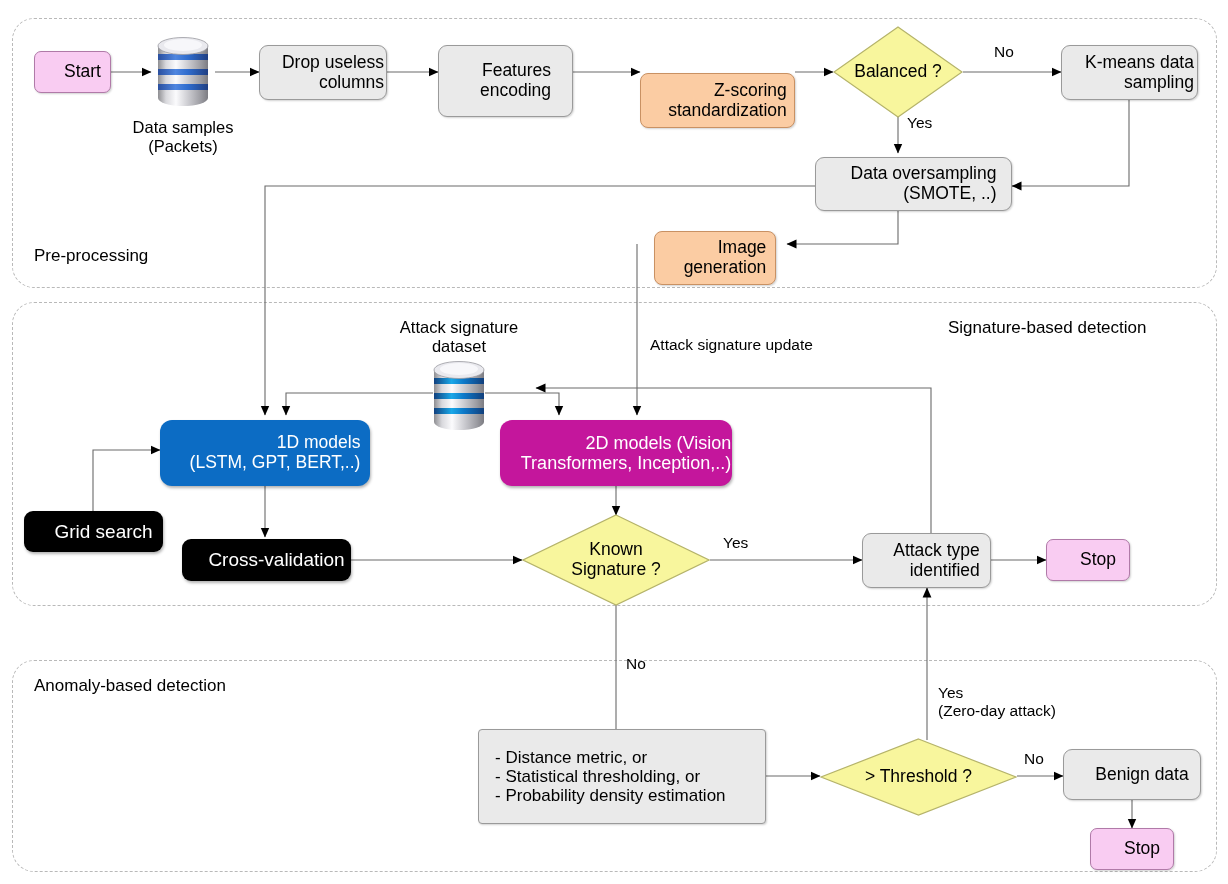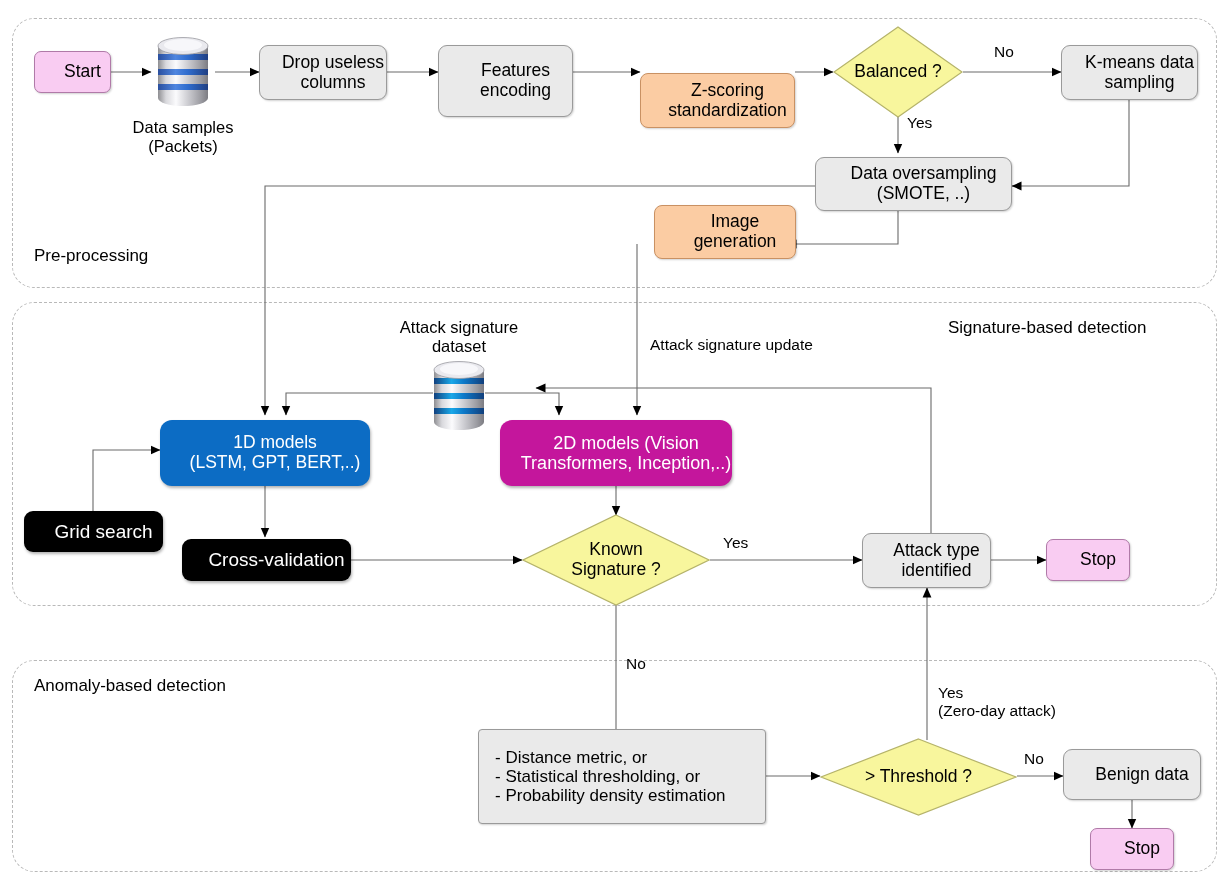--- a/index.html
+++ b/index.html
@@ -29,21 +29,21 @@
   }
   .arrowhead { fill: #000000; }
 
   
   .node {
     position: absolute;
     box-sizing: border-box;
     display: flex;
     align-items: center;
     justify-content: center;
-    text-align: center;
+    text-align: right;
     line-height: 1.12;
     white-space: pre-line;
     padding-left: 20px;
   }
   .grey-box {
     background: #eaeaea;
     border: 1px solid #9a9a9a;
     border-radius: 9px;
     color: #000;
     font-size: 17.5px;
@@ -275,21 +275,21 @@
     </svg>
     <div class="dlabel">Balanced ?</div>
   </div>
 
   <div class="node grey-box" style="left:1061px; top:45px; width:137px; height:55px;">K-means data
 sampling</div>
 
   <div class="node grey-box" style="left:815px; top:157px; width:197px; height:54px;">Data oversampling
 (SMOTE, ..)</div>
 
-  <div class="node orange-box" style="left:654px; top:205px; width:142px; height:54px;">Image
+  <div class="node orange-box" style="left:654px; top:231px; width:122px; height:54px;">Image
 generation</div>
 
   <div class="edge-label" style="left:994px; top:43px;">No</div>
   <div class="edge-label" style="left:907px; top:114px;">Yes</div>
 
   <div class="cap-text" style="left:380px; top:318px; width:158px;">Attack signature
 dataset</div>
 
   <div class="db-icon" style="left:427px; top:358px; width:64px; height:76px;">
     <svg viewBox="0 0 64 76" width="64" height="76">

